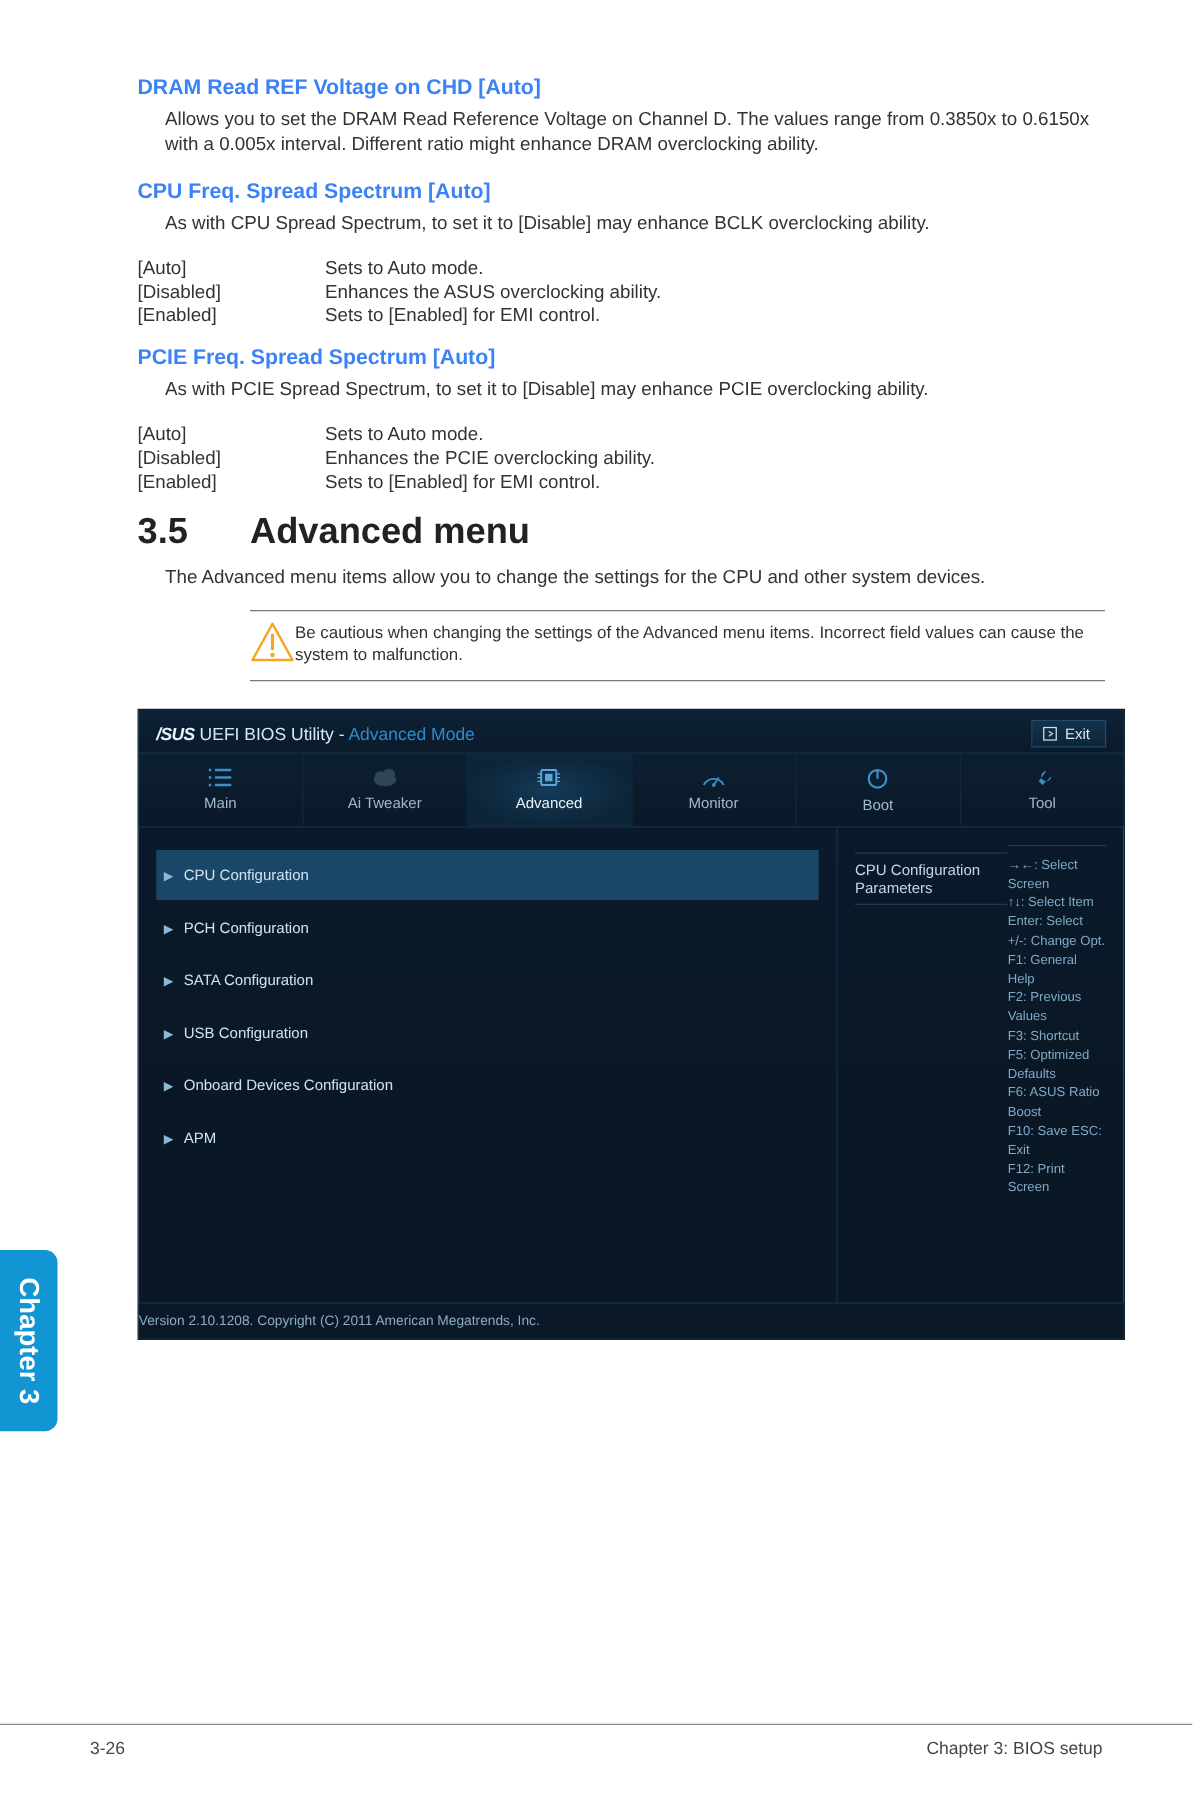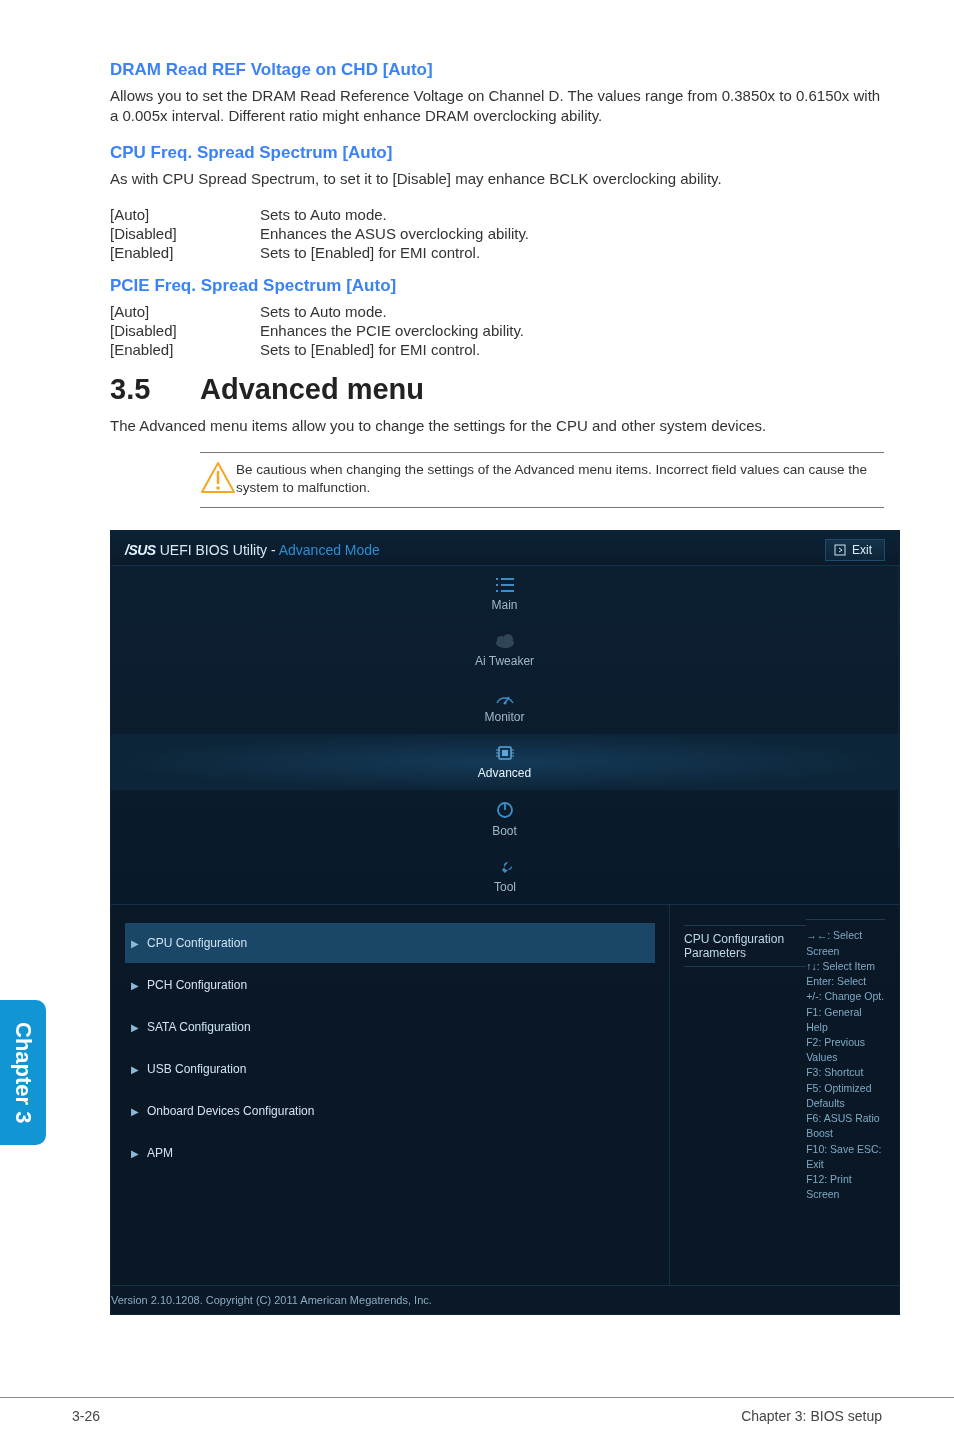--- a/index.html
+++ b/index.html
@@ -18,20 +18,21 @@
     font-size: 17px;
     font-weight: bold;
     margin-bottom: 6px;
     color: #3b82f6;
   }
   p.body {
     font-size: 15px;
     line-height: 1.35;
     margin-bottom: 16px;
     color: #333;
+    margin-left: 22px;
   }
   table.opts {
     border-collapse: collapse;
     font-size: 15px;
     margin-bottom: 14px;
   }
   table.opts td {
     padding: 1px 0;
     vertical-align: top;
   }
@@ -80,21 +81,20 @@
     padding: 3px 12px 3px 8px;
     font-size: 12px;
     color:#dbeaf3;
     display:flex; align-items:center; gap:6px;
   }
   .bios-tabs {
     display:flex;
     background: linear-gradient(#0c1f31,#0a1929);
     border-top:1px solid #13324a;
     border-bottom:1px solid #13324a;
-    flex-direction:column;
   }
   .bios-tab {
     flex:1;
     text-align:center;
     padding: 10px 0 10px 0;
     border-right:1px solid #0f2a40;
     color:#9fb9cc;
   }
   .bios-tab:last-child{border-right:none;}
   .bios-tab.active {
@@ -161,21 +161,21 @@
     font-weight: bold;
     font-size: 22px;
     padding: 22px 10px;
     writing-mode: vertical-rl;
     border-top-right-radius: 10px;
     border-bottom-right-radius: 10px;
   }
 
   .page-footer {
     position:absolute;
-    bottom: 14px;
+    bottom: 32px;
     left: 0; right: 0;
     border-top: 1px solid #888;
     padding: 10px 72px 0 72px;
     display:flex; justify-content: space-between;
     font-size: 14px;
     color:#444;
   }
 </style>
 </head>
 <body>
@@ -198,20 +198,21 @@
           <td>Enhances the ASUS overclocking ability.</td>
         </tr>
     <tr>
           <td class="k">[Enabled]</td>
           <td>Sets to [Enabled] for EMI control.</td>
         </tr>
   </tbody>
     </table>
 
   <h4 class="subheading">PCIE Freq. Spread Spectrum [Auto]</h4>
+  <p class="body">As with PCIE Spread Spectrum, to set it to [Disable] may enhance PCIE overclocking ability.</p>
   <table class="opts">
     <tbody>
         <tr>
           <td class="k">[Auto]</td>
           <td>Sets to Auto mode.</td>
         </tr>
     <tr>
           <td class="k">[Disabled]</td>
           <td>Enhances the PCIE overclocking ability.</td>
         </tr>
@@ -262,41 +263,41 @@
           </svg>
         <span class="lbl">Main</span>
       </div>
       <div class="bios-tab">
         <svg class="icon" width="24" height="18" viewBox="0 0 24 18">
             <ellipse cx="12" cy="11" rx="9" ry="5" fill="#2f4658"></ellipse>
             <circle cx="8" cy="8" r="4" fill="#2f4658"></circle>
             <circle cx="15" cy="7" r="5" fill="#2f4658"></circle>
           </svg>
         <span class="lbl">Ai Tweaker</span>
-      </div>
-      <div class="bios-tab">
-        <svg class="icon" width="22" height="18" viewBox="0 0 22 18">
-            <path d="M3 15 A9 9 0 0 1 19 15" fill="none" stroke="#3c8ec7" stroke-width="1.5"></path>
-            <line x1="11" y1="15" x2="15" y2="9" stroke="#3c8ec7" stroke-width="1.5"></line>
-            <circle cx="11" cy="15" r="1.5" fill="#3c8ec7"></circle>
-          </svg>
-        <span class="lbl">Monitor</span>
       </div>
       <div class="bios-tab active">
         <svg class="icon" width="22" height="18" viewBox="0 0 22 18">
             <rect x="5" y="3" width="12" height="12" rx="1" fill="none" stroke="#5aa7de" stroke-width="1.5"></rect>
             <rect x="8" y="6" width="6" height="6" fill="#5aa7de"></rect>
             <line x1="2" y1="6" x2="5" y2="6" stroke="#5aa7de"></line>
             <line x1="2" y1="9" x2="5" y2="9" stroke="#5aa7de"></line>
             <line x1="2" y1="12" x2="5" y2="12" stroke="#5aa7de"></line>
             <line x1="17" y1="6" x2="20" y2="6" stroke="#5aa7de"></line>
             <line x1="17" y1="9" x2="20" y2="9" stroke="#5aa7de"></line>
             <line x1="17" y1="12" x2="20" y2="12" stroke="#5aa7de"></line>
           </svg>
         <span class="lbl">Advanced</span>
+      </div>
+      <div class="bios-tab">
+        <svg class="icon" width="22" height="18" viewBox="0 0 22 18">
+            <path d="M3 15 A9 9 0 0 1 19 15" fill="none" stroke="#3c8ec7" stroke-width="1.5"></path>
+            <line x1="11" y1="15" x2="15" y2="9" stroke="#3c8ec7" stroke-width="1.5"></line>
+            <circle cx="11" cy="15" r="1.5" fill="#3c8ec7"></circle>
+          </svg>
+        <span class="lbl">Monitor</span>
       </div>
       <div class="bios-tab">
         <svg class="icon" width="20" height="20" viewBox="0 0 20 20">
             <circle cx="10" cy="10" r="7" fill="none" stroke="#3c8ec7" stroke-width="1.8"></circle>
             <line x1="10" y1="3" x2="10" y2="10" stroke="#3c8ec7" stroke-width="1.8"></line>
           </svg>
         <span class="lbl">Boot</span>
       </div>
       <div class="bios-tab">
         <svg class="icon" width="22" height="18" viewBox="0 0 22 18">

